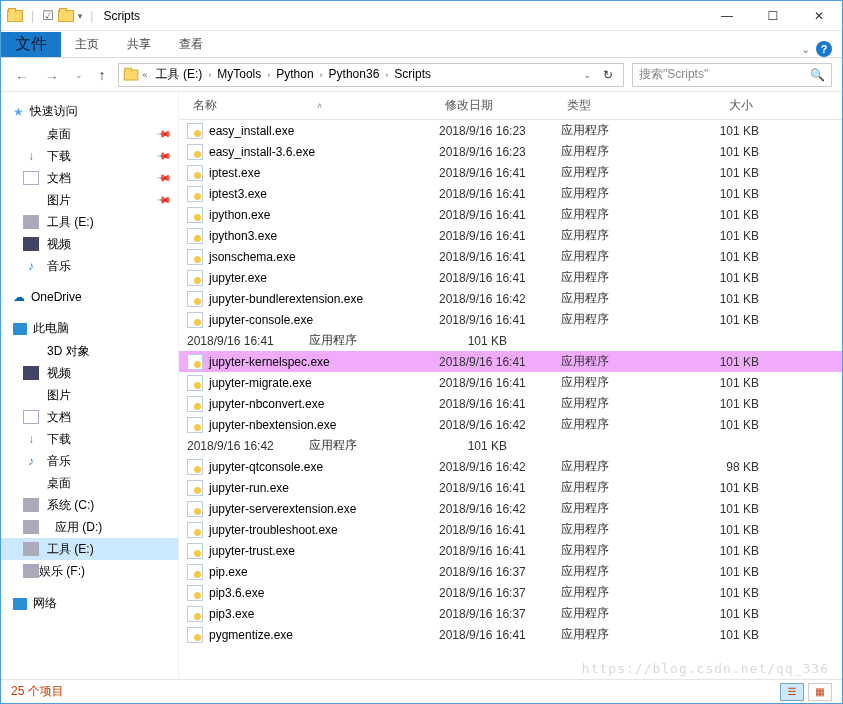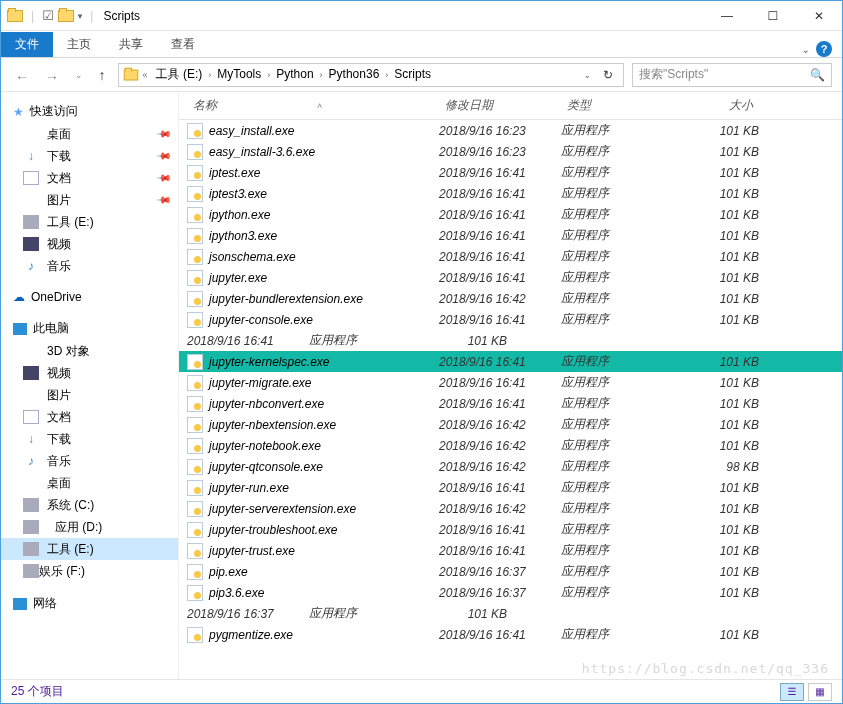--- a/index.html
+++ b/index.html
@@ -8,21 +8,21 @@
 .titlebar { height:30px; display:flex; align-items:center; background:#fff; border-bottom:1px solid #e5e5e5; }
 .titlebar .qat { display:flex; align-items:center; padding:0 6px; gap:4px; }
 .folder-icon { width:16px; height:12px; background:#ffd76a; border:1px solid #d4a832; display:inline-block; position:relative; }
 .folder-icon::before { content:''; position:absolute; top:-3px; left:0; width:6px; height:3px; background:#ffd76a; border:1px solid #d4a832; border-bottom:none; }
 .check-icon { color:#666; font-size:13px; }
 .pipe { color:#ccc; margin:0 4px; }
 .title-text { margin-left:2px; font-size:12px; }
 .win-controls { margin-left:auto; display:flex; }
 .win-btn { width:46px; height:29px; display:flex; align-items:center; justify-content:center; font-size:12px; color:#333; cursor:default; }
 .ribbon { height:27px; background:#fff; display:flex; align-items:flex-end; border-bottom:1px solid #d7d7d7; }
-.file-tab { background:#1979ca; color:#ffffff; padding:0 14px; height:25px; display:flex; align-items:center; font-size:12px; }
+.file-tab { background:#1979ca; color:#0f172a; padding:0 14px; height:25px; display:flex; align-items:center; font-size:16px; }
 .rtab { padding:0 14px; height:25px; display:flex; align-items:center; color:#444; }
 .ribbon-right { margin-left:auto; display:flex; align-items:center; gap:6px; padding-right:10px;}
 .chev-down { color:#666; font-size:10px; }
 .help-icon { width:16px; height:16px; border-radius:50%; background:#1979ca; color:#fff; display:flex; align-items:center; justify-content:center; font-size:11px; font-weight:bold;}
 .navrow { height:34px; display:flex; align-items:center; padding:0 10px; gap:8px; border-bottom:1px solid #e5e5e5; }
 .nav-arrow { color:#888; font-size:14px; padding:4px; }
 .nav-arrow.enabled { color:#333; }
 .addr-box { flex:1; height:24px; border:1px solid #ccc; display:flex; align-items:center; padding:0 4px; gap:2px; }
 .addr-seg { padding:2px 4px; }
 .addr-chev { color:#666; font-size:9px; padding:0 2px; }
@@ -32,34 +32,34 @@
 .main { flex:1; display:flex; overflow:hidden; }
 .sidebar { width:178px; padding:8px 0; overflow-y:auto; border-right:1px solid #f0f0f0;}
 .nav-item { display:flex; align-items:center; padding:3px 8px 3px 22px; gap:8px; height:22px; }
 .nav-item.pinnable { justify-content:space-between; }
 .nav-item.selected { background:#cce8ff; }
 .nav-item .icn { width:16px; height:14px; display:inline-flex; align-items:center; justify-content:center; font-size:12px; }
 .pin { color:#888; font-size:11px; transform:rotate(45deg); }
 .nav-sep { height:10px; }
 .nav-head { padding:3px 8px 3px 12px; display:flex; align-items:center; gap:6px; }
 .icn-star{ color:#60a5fa;} .icn-desk{ color:#2b8fd6;} .icn-dl{ color:#2b8fd6;} .icn-doc{ background:#fff; border:1px solid #aac;} .icn-pic{ color:#2aa;} .icn-drive{ background:#aab; width:16px; height:10px;} .icn-vid{ background:#446; width:14px; height:12px;} .icn-music{ color:#2b8fd6;} .icn-cloud{ color:#0961b9;} .icn-pc{ background:#2b8fd6; width:14px; height:12px;} .icn-3d{ color:#3bb;} .icn-net{ background:#2b8fd6; width:14px; height:12px;}
-.content { flex:1; display:flex; flex-direction:column; overflow:hidden;font-style:italic; }
+.content { flex:1; display:flex; flex-direction:column; overflow:hidden; }
 .headers { height:28px; display:flex; align-items:center; border-bottom:1px solid #e5e5e5; padding-left:8px; color:#555;}
 .col { padding:0 6px; }
 .col-name { width:252px; display:flex; align-items:center; gap:60px;}
 .sort-arrow { font-size:9px; color:#888; margin-left:40px;}
 .col-date { width:122px; } .col-type { width:118px; } .col-size { width:80px; text-align:right; }
 .filelist { flex:1; overflow-y:auto; }
 .row { display:flex; align-items:center; height:21px; padding-left:8px; }
-.row.sel { background:#14b8a6; }
+.row.sel { background:#f0abfc; }
 .cell-name { width:252px; display:flex; align-items:center; gap:6px; }
 .exe-icon { width:16px; height:16px; position:relative; background:#fff; border:1px solid #bcd; display:inline-block;}
 .exe-icon::after{ content:''; position:absolute; bottom:1px; right:1px; width:7px; height:7px; background:#f7c948; border-radius:50%;}
 .cell-date { width:122px; color:#333; } .cell-type { width:118px; color:#333; } .cell-size { width:80px; text-align:right; color:#333; }
-.statusbar { height:24px; border-top:1px solid #e5e5e5; display:flex; align-items:center; padding:0 10px; font-size:12px; color:#4c1d95; }
+.statusbar { height:24px; border-top:1px solid #e5e5e5; display:flex; align-items:center; padding:0 10px; font-size:12px; color:#c2410c; }
 .status-right { margin-left:auto; display:flex; gap:4px; }
 .view-btn { width:24px; height:18px; border:1px solid #ccc; display:flex; align-items:center; justify-content:center; font-size:10px;}
 .view-btn.active { background:#cce8ff; border-color:#7ab; }
 .watermark { position:absolute; right:14px; bottom:28px; color:#d8d8d8; font-size:13px; font-family:monospace; letter-spacing:1px; pointer-events:none;}
 </style>
 </head>
 <body>
 
 <div class="window">
   <div class="titlebar">
@@ -387,24 +387,20 @@
           <div class="row">
             <div class="cell-name">
               <span class="exe-icon"></span>
               <span>jupyter-nbextension.exe</span>
             </div>
             <div class="cell-date">2018/9/16 16:42</div>
             <div class="cell-type">应用程序</div>
             <div class="cell-size">101 KB</div>
           </div>
           <div class="row">
-            <div class="cell-name">
-              <span class="exe-icon"></span>
-              <span>jupyter-notebook.exe</span>
-            </div>
             <div class="cell-date">2018/9/16 16:42</div>
             <div class="cell-type">应用程序</div>
             <div class="cell-size">101 KB</div>
           </div>
           <div class="row">
             <div class="cell-name">
               <span class="exe-icon"></span>
               <span>jupyter-qtconsole.exe</span>
             </div>
             <div class="cell-date">2018/9/16 16:42</div>
@@ -459,20 +455,24 @@
           <div class="row">
             <div class="cell-name">
               <span class="exe-icon"></span>
               <span>pip3.6.exe</span>
             </div>
             <div class="cell-date">2018/9/16 16:37</div>
             <div class="cell-type">应用程序</div>
             <div class="cell-size">101 KB</div>
           </div>
           <div class="row">
+            <div class="cell-name">
+              <span class="exe-icon"></span>
+              <span>pip3.exe</span>
+            </div>
             <div class="cell-date">2018/9/16 16:37</div>
             <div class="cell-type">应用程序</div>
             <div class="cell-size">101 KB</div>
           </div>
           <div class="row">
             <div class="cell-name">
               <span class="exe-icon"></span>
               <span>pygmentize.exe</span>
             </div>
             <div class="cell-date">2018/9/16 16:41</div>

